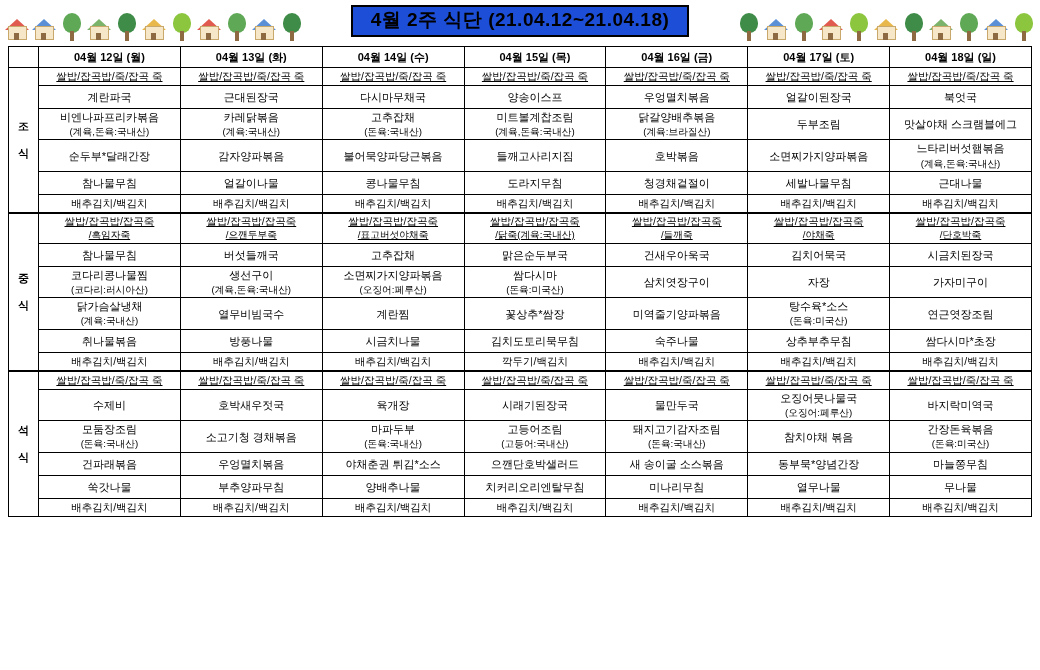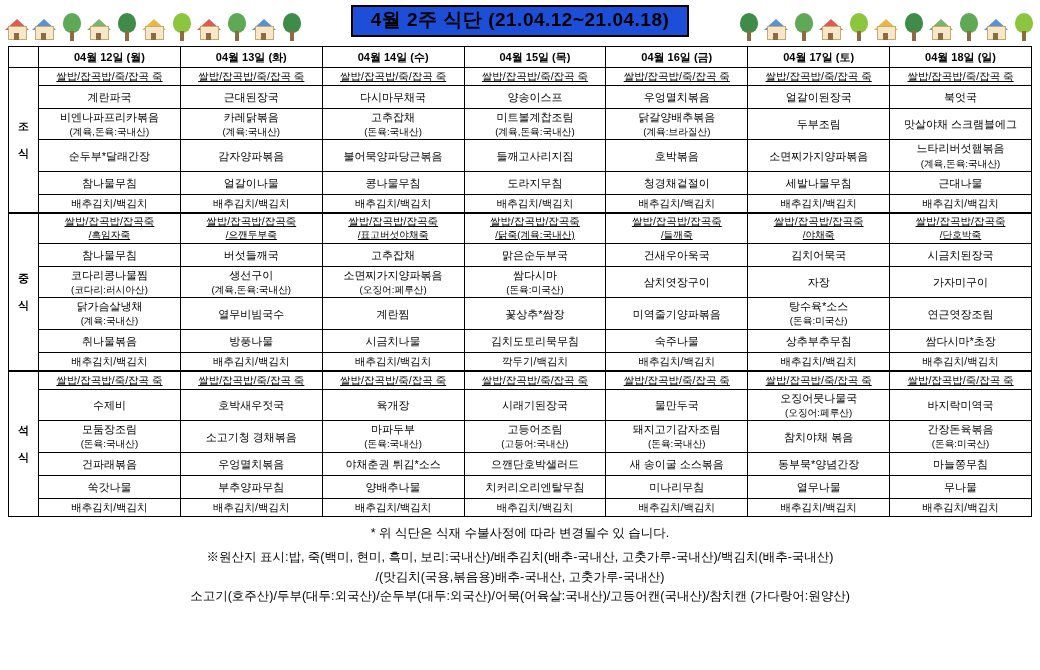--- a/index.html
+++ b/index.html
@@ -700,19 +700,13 @@
           <td class="rice dash-top">
             <div class="cell-inner"><span class="">배추김치/백김치</span></div>
           </td>
           <td class="rice dash-top">
             <div class="cell-inner"><span class="">배추김치/백김치</span></div>
           </td>
         </tr>
       </tbody>
   </table>
 
-  <div class="footer">
-    <div class="lead">*  위 식단은 식재 수불사정에 따라 변경될수 있 습니다.</div>
-    <div>※원산지 표시:밥, 죽(백미, 현미, 흑미, 보리:국내산)/배추김치(배추-국내산, 고춧가루-국내산)/백김치(배추-국내산)</div>
-    <div>/(맛김치(국용,볶음용)배추-국내산, 고춧가루-국내산)</div>
-    <div>소고기(호주산)/두부(대두:외국산)/순두부(대두:외국산)/어묵(어육살:국내산)/고등어캔(국내산)/참치캔 (가다랑어:원양산)</div>
-  </div>
 </div>
 
 </body></html>

